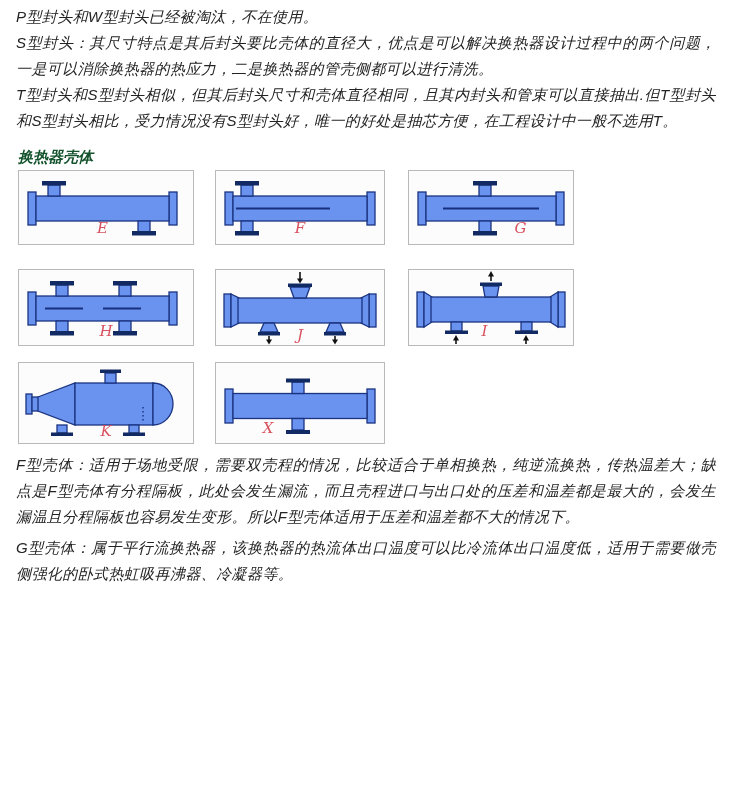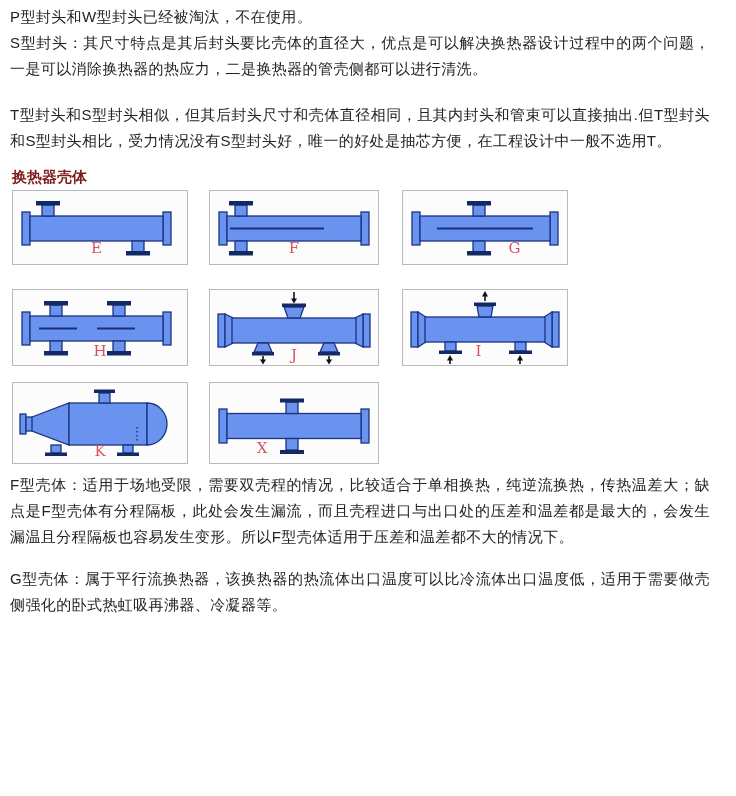--- a/index.html
+++ b/index.html
@@ -1,30 +1,30 @@
 <!DOCTYPE html>
 <html><head>
 <meta charset="utf-8">
 <style>
   html,body{margin:0;padding:0;background:#ffffff;}
   body{
     width:736px;height:796px;overflow:hidden;
     font-family:"Liberation Sans","DejaVu Sans",sans-serif;
     color:#232323;
   }
-  .doc{padding:4px 10px 0 10px;width:700px;}
+  .doc{padding:4px 10px 0 16px;width:700px;font-style:italic;}
   .para{
     margin:0;font-size:15px;line-height:26px;
     letter-spacing:0.4px;text-align:justify;
   }
-  .mt10{margin-top:10px}.mt16{margin-top:16px}.mt20{margin-top:20px}
+  .mt10{margin-top:10px}.mt16{margin-top:5px}.mt20{}
   .mt22{margin-top:22px}.mt23{margin-top:8px}
   .fig-heading{
     font-size:15px;font-weight:bold;line-height:18px;
-    margin:14px 0 4px 2px;color:#7f1d1d;
+    margin:14px 0 4px 2px;color:#14532d;
   }
   .fig{margin-left:2px;}
   .fig-row{display:flex;align-items:flex-start;}
   .fig-row.row1{margin-bottom:24px}
   .fig-row.row2{margin-bottom:16px}
   .dbox{
     position:relative;box-sizing:border-box;
     border:1px solid #b9b9b9;background:#fcfcfc;
   }
   .gap21{margin-left:21px}.gap23{margin-left:23px}

